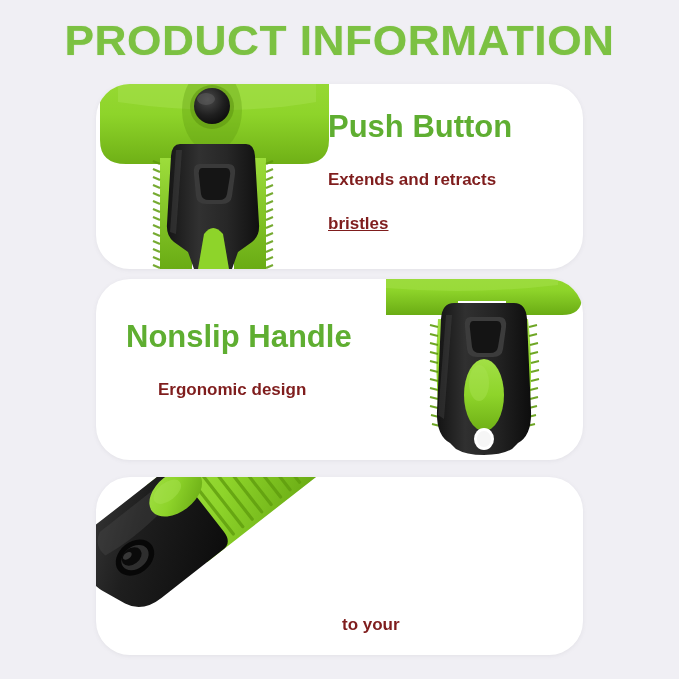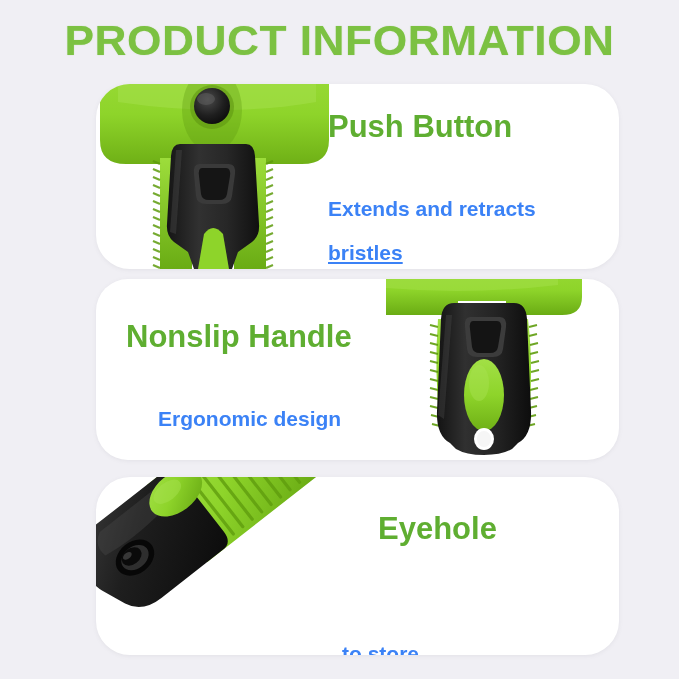--- a/index.html
+++ b/index.html
@@ -34,45 +34,43 @@
     text-shadow: 0 0 1px rgba(124,193,66,0.5);
   }
 
   
   .card {
     position: absolute;
     background: #ffffff;
     border-radius: 34px;
     overflow: hidden;
     box-shadow: 0 1px 4px rgba(120,118,130,0.10);
-    padding-left: 36px;
   }
   #card-1 { left: 96px;  top: 84px;  width: 487px; height: 185px; }
-  #card-2 { left: 96px;  top: 279px; width: 487px; height: 181px; border-radius: 32px; }
+  #card-2 { left: 96px;  top: 279px; width: 487px; height: 181px; }
   #card-3 { left: 96px;  top: 477px; width: 487px; height: 178px; }
 
   
   .feature-heading {
     position: absolute;
     font-family: "Liberation Sans", sans-serif;
     font-weight: bold;
     font-size: 31px;
     color: #5fae31;
     white-space: nowrap;
     line-height: 1;
   }
   .feature-line {
     position: absolute;
     font-family: "Liberation Sans", sans-serif;
     font-weight: bold;
-    font-size: 21px;
-    color: #3b82f6;
+    font-size: 17px;
+    color: #7f1d1d;
     white-space: nowrap;
     line-height: 1;
-    margin-top: 27px;
   }
 
   
   #c1-head  { left: 232px; top: 27px; }
   #c1-l1    { left: 232px; top: 87px; }
   #c1-l2    { left: 232px; top: 131px; text-decoration: underline; }
   
   #c2-head  { left: 30px;  top: 42px; }
   #c2-l1    { left: 62px;  top: 102px; }
   #c2-l2    { left: 36px;  top: 143px; }
@@ -260,15 +258,14 @@
         <ellipse cx="56" cy="10" rx="15" ry="11" fill="#2e2e2e"></ellipse>
         <ellipse cx="54" cy="7" rx="11" ry="8" fill="#0a0a0a"></ellipse>
         <ellipse cx="51" cy="4" rx="5" ry="3" fill="#555555" opacity="0.6"></ellipse>
 
         <ellipse cx="128" cy="-16" rx="30" ry="19" fill="url(#g3green)"></ellipse>
         <ellipse cx="122" cy="-22" rx="16" ry="9" fill="#a9e352" opacity="0.45"></ellipse>
       </g>
     </svg>
   </div>
 
-  <div class="feature-heading" id="c3-head">Eyehole</div>
-  <div class="feature-line" id="c3-l2">to store</div>
+  <div class="feature-line" id="c3-l2">to your</div>
 </div>
 
 </body></html>

